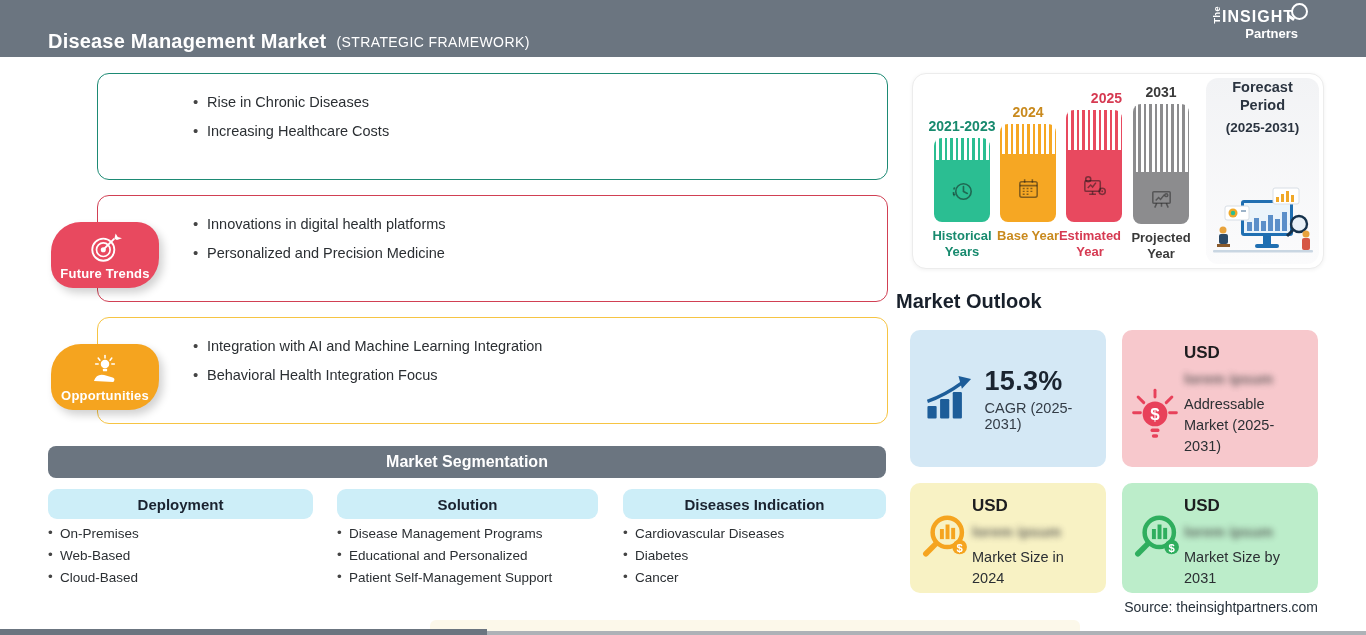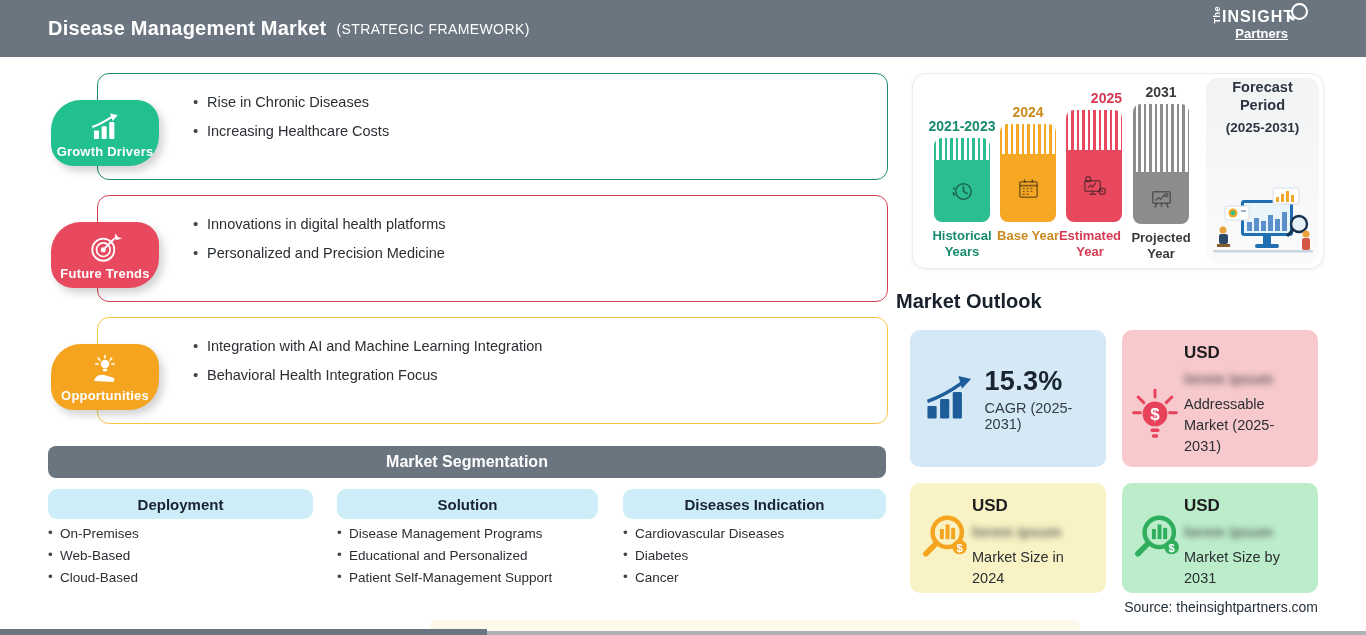--- a/index.html
+++ b/index.html
@@ -1,30 +1,30 @@
 <!DOCTYPE html>
 <html><head>
 <meta charset="utf-8">
 <style>
   html,body{margin:0;padding:0;background:#fff;}
   .page{position:relative;width:1366px;height:635px;background:#ffffff;overflow:hidden;
         font-family:"Liberation Sans", sans-serif;color:#222;}
 
   
   .header{position:absolute;left:0;top:0;width:1366px;height:57px;background:#6B7580;}
-  .header-title{position:absolute;left:48px;top:0;height:57px;display:flex;align-items:center;gap:10px;color:#fff;}
+  .header-title{position:absolute;left:48px;top:13px;height:57px;display:flex;align-items:center;gap:10px;color:#fff;}
   .header-title .main{font-size:20px;font-weight:700;letter-spacing:.2px;}
   .header-title .sub{font-size:14px;font-weight:400;letter-spacing:.4px;}
   .logo{position:absolute;right:58px;top:9px;color:#fff;line-height:1;}
   .logo-row{display:flex;align-items:flex-end;}
   .logo-the{font-size:9px;font-weight:700;transform:rotate(-90deg) translateX(2px);transform-origin:center;width:10px;letter-spacing:.5px;}
   .logo-insight{font-size:16px;font-weight:700;letter-spacing:1px;position:relative;padding-right:14px;}
   .logo-lens{position:absolute;right:0px;top:-6px;width:13px;height:13px;border:2.5px solid #fff;border-radius:50%;}
   .logo-lens::after{content:"";position:absolute;left:-6px;top:11px;width:8px;height:2.5px;background:#fff;transform:rotate(35deg);}
-  .logo-partners{font-size:13px;font-weight:700;text-align:right;margin-top:2px;margin-right:20px;text-decoration:underline;}
+  .logo-partners{font-size:13px;font-weight:700;text-align:right;margin-top:2px;margin-right:10px;}
 
   
   .feature-box{position:absolute;left:97px;width:789px;height:105px;background:#fff;
                border:1.6px solid;border-radius:12px;}
   .feature-box ul{margin:0;padding:20px 20px 0 95px;list-style:none;}
   .feature-box li{font-size:14.5px;color:#2b2f33;margin-bottom:13px;position:relative;padding-left:14px;}
   .feature-box li::before{content:"•";position:absolute;left:0;top:-1px;color:#444;font-size:15px;}
   .badge{position:absolute;left:-47px;top:26px;width:108px;height:66px;border-radius:30px 22px 30px 22px;
          box-shadow:4px 5px 8px rgba(0,0,0,.18);display:flex;flex-direction:column;align-items:center;justify-content:flex-end;padding-bottom:7px;box-sizing:border-box;}
   .badge .blabel{color:#fff;font-size:13px;font-weight:700;letter-spacing:.2px;}
@@ -104,30 +104,20 @@
     <div class="logo">
       <div class="logo-row">
         <span class="logo-the">The</span>
         <span class="logo-insight"><span>INSIGHT</span><span class="logo-lens"></span></span>
       </div>
       <div class="logo-partners">Partners</div>
     </div>
   </div>
 
   <div class="feature-box box-growth">
-    <div class="badge badge-growth">
-      <svg width="34" height="30" viewBox="0 0 40 34">
-        <rect x="7" y="21" width="6" height="10" rx="1" fill="#fff"></rect>
-        <rect x="16" y="16" width="6" height="15" rx="1" fill="#fff"></rect>
-        <rect x="25" y="11" width="6" height="20" rx="1" fill="#fff"></rect>
-        <path d="M5 17 Q 16 13 28 5" stroke="#fff" stroke-width="2.4" fill="none"></path>
-        <polygon points="26,1 35,3 29,10" fill="#fff"></polygon>
-      </svg>
-      <div class="blabel">Growth Drivers</div>
-    </div>
     <ul>
       <li>Rise in Chronic Diseases</li>
       <li>Increasing Healthcare Costs</li>
     </ul>
   </div>
 
   <div class="feature-box box-trends">
     <div class="badge badge-trends">
       <svg width="34" height="32" viewBox="0 0 40 36">
         <circle cx="18" cy="20" r="13" stroke="#fff" stroke-width="2.2" fill="none"></circle>

